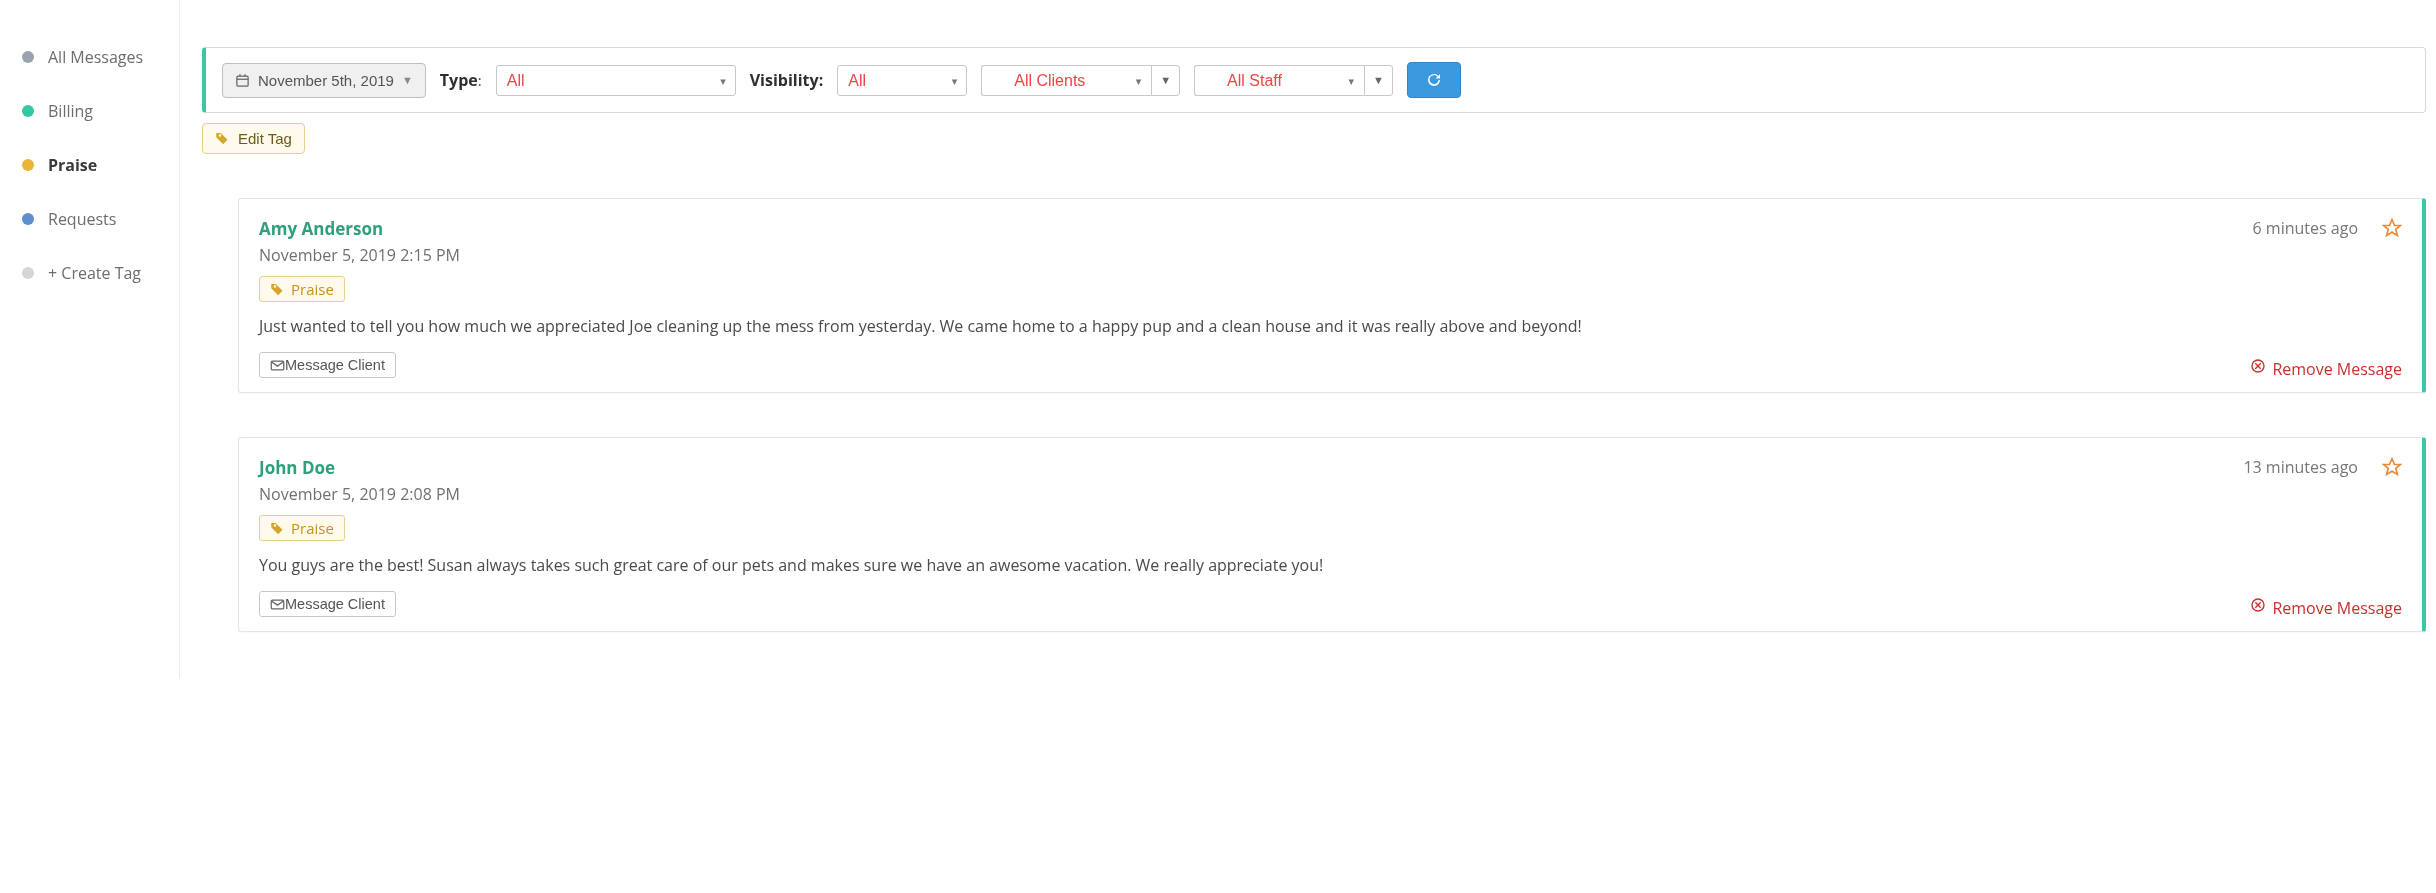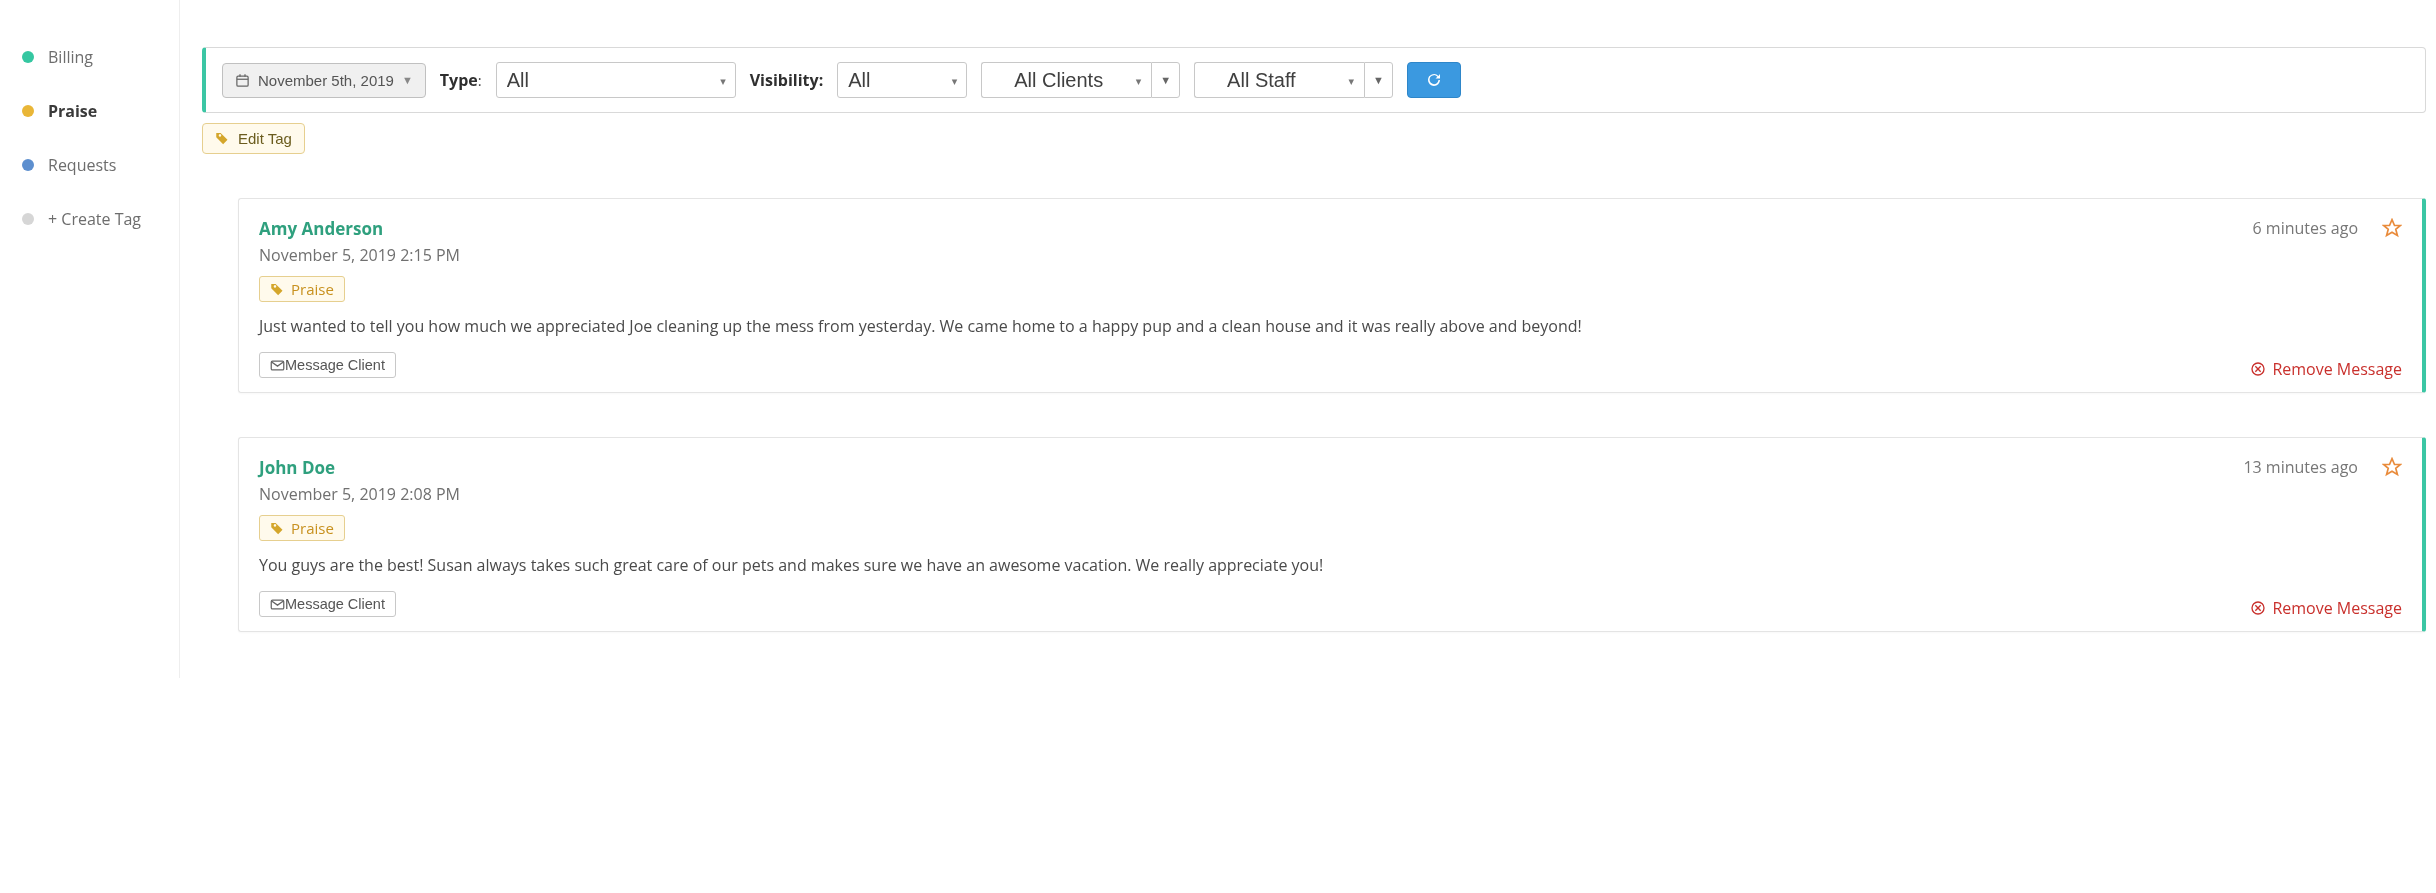--- a/index.html
+++ b/index.html
@@ -83,22 +83,22 @@
     gap: 8px;
   }
   .date-btn {
     background: #f0f0f0;
     border-color: #c0c0c0;
   }
   .select {
     border: 1px solid #c8c8c8;
     border-radius: 3px;
     padding: 6px 30px 6px 10px;
-    font-size: 20px;
-    color: #404040;
+    font-size: 16px;
+    color: #ef4444;
     background: #fff;
     appearance: none;
     position: relative;
     min-width: 120px;
   }
   .select-wrap {
     position: relative;
     display: inline-block;
   }
   .select-wrap::after {
@@ -223,32 +223,36 @@
     display:inline-flex; align-items:center; 
     cursor:pointer;
   }
   .remove-link {
     position:absolute;
     right: 20px;
     bottom: 12px;
     color:#c9302c;
     font-size:16px;
     cursor:pointer;
-    display:flex; align-items:center; gap:6px;
+    display:flex; gap:6px;
   }
   .remove-link svg { width:16px; height:16px; fill:none; stroke:#c9302c; stroke-width:2; }
   .cal-icon, .env-icon, .tag-icon { width:15px; height:15px; }
   .chev { font-size:11px; color:#888; }
 </style>
 </head>
 <body>
 
 <div class="app">
 
   <nav class="sidebar">
+    <div class="sidebar-item">
+      <span class="dot dot-grey"></span>
+      <span>All Messages</span>
+    </div>
     <div class="sidebar-item">
       <span class="dot dot-teal"></span>
       <span>Billing</span>
     </div>
     <div class="sidebar-item active">
       <span class="dot dot-gold"></span>
       <span>Praise</span>
     </div>
     <div class="sidebar-item">
       <span class="dot dot-blue"></span>

